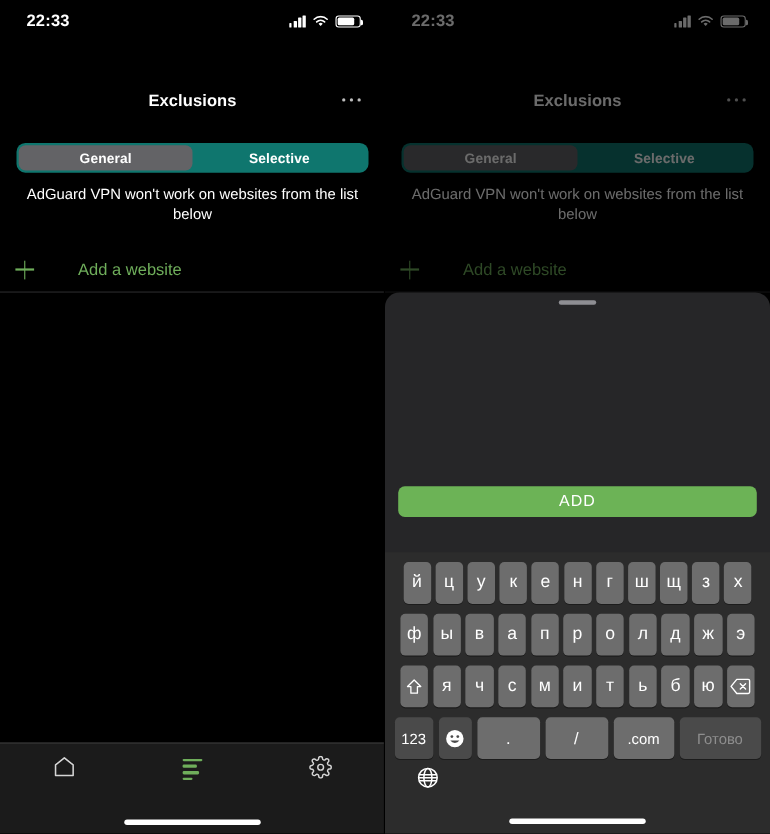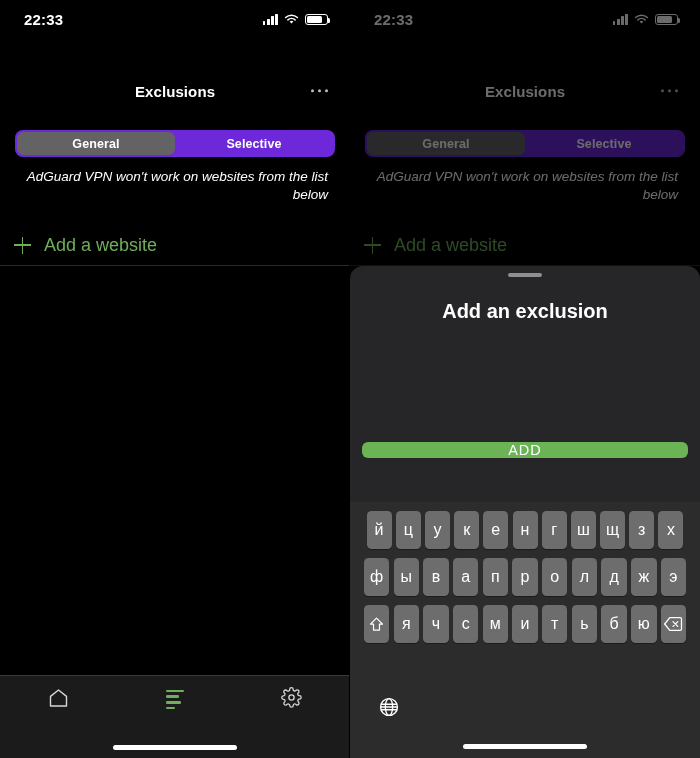--- a/index.html
+++ b/index.html
@@ -40,43 +40,43 @@
   .nav-title { color: #fff; font-size: 15px; font-weight: bold; letter-spacing: .1px; }
   .nav-more {
     position: absolute; right: 18px; top: 50%; transform: translateY(-50%);
     display: flex; gap: 3.5px; padding: 8px 4px; cursor: pointer;
   }
   .nav-more span { width: 3.4px; height: 3.4px; border-radius: 50%; background: #bdbdbd; display:block; }
 
   
   .segmented {
     position: absolute; top: 130px; left: 15px; width: 320px; height: 27px;
-    background: #6d28d9; border-radius: 8px; display: flex; padding: 2px;
+    background: #0f766e; border-radius: 8px; display: flex; padding: 2px;
   }
   .seg {
     flex: 1; display: flex; align-items: center; justify-content: center;
     font-size: 12.5px; font-weight: bold; color: #fff; border-radius: 6.5px;
     cursor: pointer; letter-spacing: .1px;
   }
   .seg.active { background: #636366; }
 
   .hint {
     position: absolute; top: 168px; left: 22px; width: 306px;
-    text-align: right; color: #fff; font-size: 13.5px; line-height: 18px; font-style: italic;
+    text-align: center; color: #fff; font-size: 13.5px; line-height: 18px;
   }
 
   .addrow {
     position: absolute; top: 232px; left: 14px; width: 322px; height: 26px;
     display: flex; align-items: center; gap: 13px; cursor: pointer;
   }
   .plus { position: relative; width: 17px; height: 17px; flex: none; }
   .plus::before, .plus::after { content:""; position:absolute; background:#6fae5b; }
   .plus::before { left: 0; top: 7.6px; width: 17px; height: 1.8px; }
   .plus::after { top: 0; left: 7.6px; height: 17px; width: 1.8px; }
-  .addrow-label { color: #6fae5b; font-size: 18px; }
+  .addrow-label { color: #6fae5b; font-size: 15px; margin-left: 27px; }
 
   .hr { position: absolute; left: 0; width: 350px; height: 1px; background: #2a2a2c; }
 
   
   .tabbar {
     position: absolute; bottom: 0; left: 0; width: 350px; height: 83px;
     background: #1b1b1b; border-top: 1px solid #3a3a3a;
   }
   .tabs { display: flex; height: 47px; align-items: center; }
   .tab { flex: 1; display: flex; align-items: center; justify-content: center; cursor: pointer; height: 47px; }
@@ -115,21 +115,21 @@
     color: #e6e6e6; font-size: 13.5px; line-height: 18.5px;
   }
   .field {
     position: absolute; top: 122px; left: 12px; width: 326px; height: 30px;
     border-bottom: 1.3px solid #a9a9ad;
     display: flex; align-items: center; cursor: text;
   }
   .caret { width: 1.6px; height: 19px; background: #9c9c9f; display:block; margin-right: 1px; }
   .placeholder { color: #6f6f73; font-size: 16px; }
   .addbtn {
-    position: absolute; top: 176px; left: 12px; width: 326px; height: 16px;
+    position: absolute; top: 176px; left: 12px; width: 326px; height: 28px;
     background: #6cb356; border-radius: 6px;
     display: flex; align-items: center; justify-content: center;
     color: #fff; font-size: 14.5px; letter-spacing: 1px; cursor: pointer;
   }
 
   
   .keyboard {
     position: absolute; left: 0; top: 236px; width: 350px; height: 256px;
     background: #2c2c2c; padding-top: 9px;
   }
@@ -290,21 +290,20 @@
       <span class="plus"></span>
       <span class="addrow-label">Add a website</span>
     </div>
 
     <div class="hr" style="top:265px"></div>
 
     <div class="dim"></div>
 
     <div class="sheet">
       <div class="grabber"></div>
-      <div class="sheet-title">Add an exclusion</div>
 
 
       <div class="addbtn">ADD</div>
 
       <div class="keyboard">
 
         <div class="krow r1">
           <div class="key">й</div>
           <div class="key">ц</div>
           <div class="key">у</div>
@@ -348,20 +347,35 @@
           <div class="key">б</div>
           <div class="key">ю</div>
           <div class="key back">
             <svg width="20" height="16" viewBox="0 0 24 20" fill="none" stroke="#fff" stroke-width="1.6" stroke-linecap="round">
                 <path d="M8 2h13a1.6 1.6 0 0 1 1.6 1.6v12.8A1.6 1.6 0 0 1 21 18H8L1.5 10z" stroke-linejoin="round"></path>
                 <path d="M18 7l-6 6M12 7l6 6"></path>
               </svg>
           </div>
         </div>
 
+        <div class="krow r4">
+          <div class="key num">123</div>
+          <div class="key emoji">
+            <svg width="19" height="19" viewBox="0 0 24 24">
+                <circle cx="12" cy="12" r="10" fill="#fff"></circle>
+                <circle cx="8.6" cy="9.6" r="1.6" fill="#4a4a4a"></circle>
+                <circle cx="15.4" cy="9.6" r="1.6" fill="#4a4a4a"></circle>
+                <path d="M6.8 14.2a6.4 6.4 0 0 0 10.4 0z" fill="#4a4a4a"></path>
+              </svg>
+          </div>
+          <div class="key dot">.</div>
+          <div class="key slash">/</div>
+          <div class="key dotcom">.com</div>
+          <div class="key done">Готово</div>
+        </div>
 
         <div class="globe">
           <svg width="22" height="22" viewBox="0 0 24 24" fill="none" stroke="#fff" stroke-width="1.5">
               <circle cx="12" cy="12" r="9.2"></circle>
               <ellipse cx="12" cy="12" rx="4" ry="9.2"></ellipse>
               <path d="M3 9h18M3 15h18M2.8 12h18.4"></path>
             </svg>
         </div>
 
         <div class="kb-home-ind"></div>

